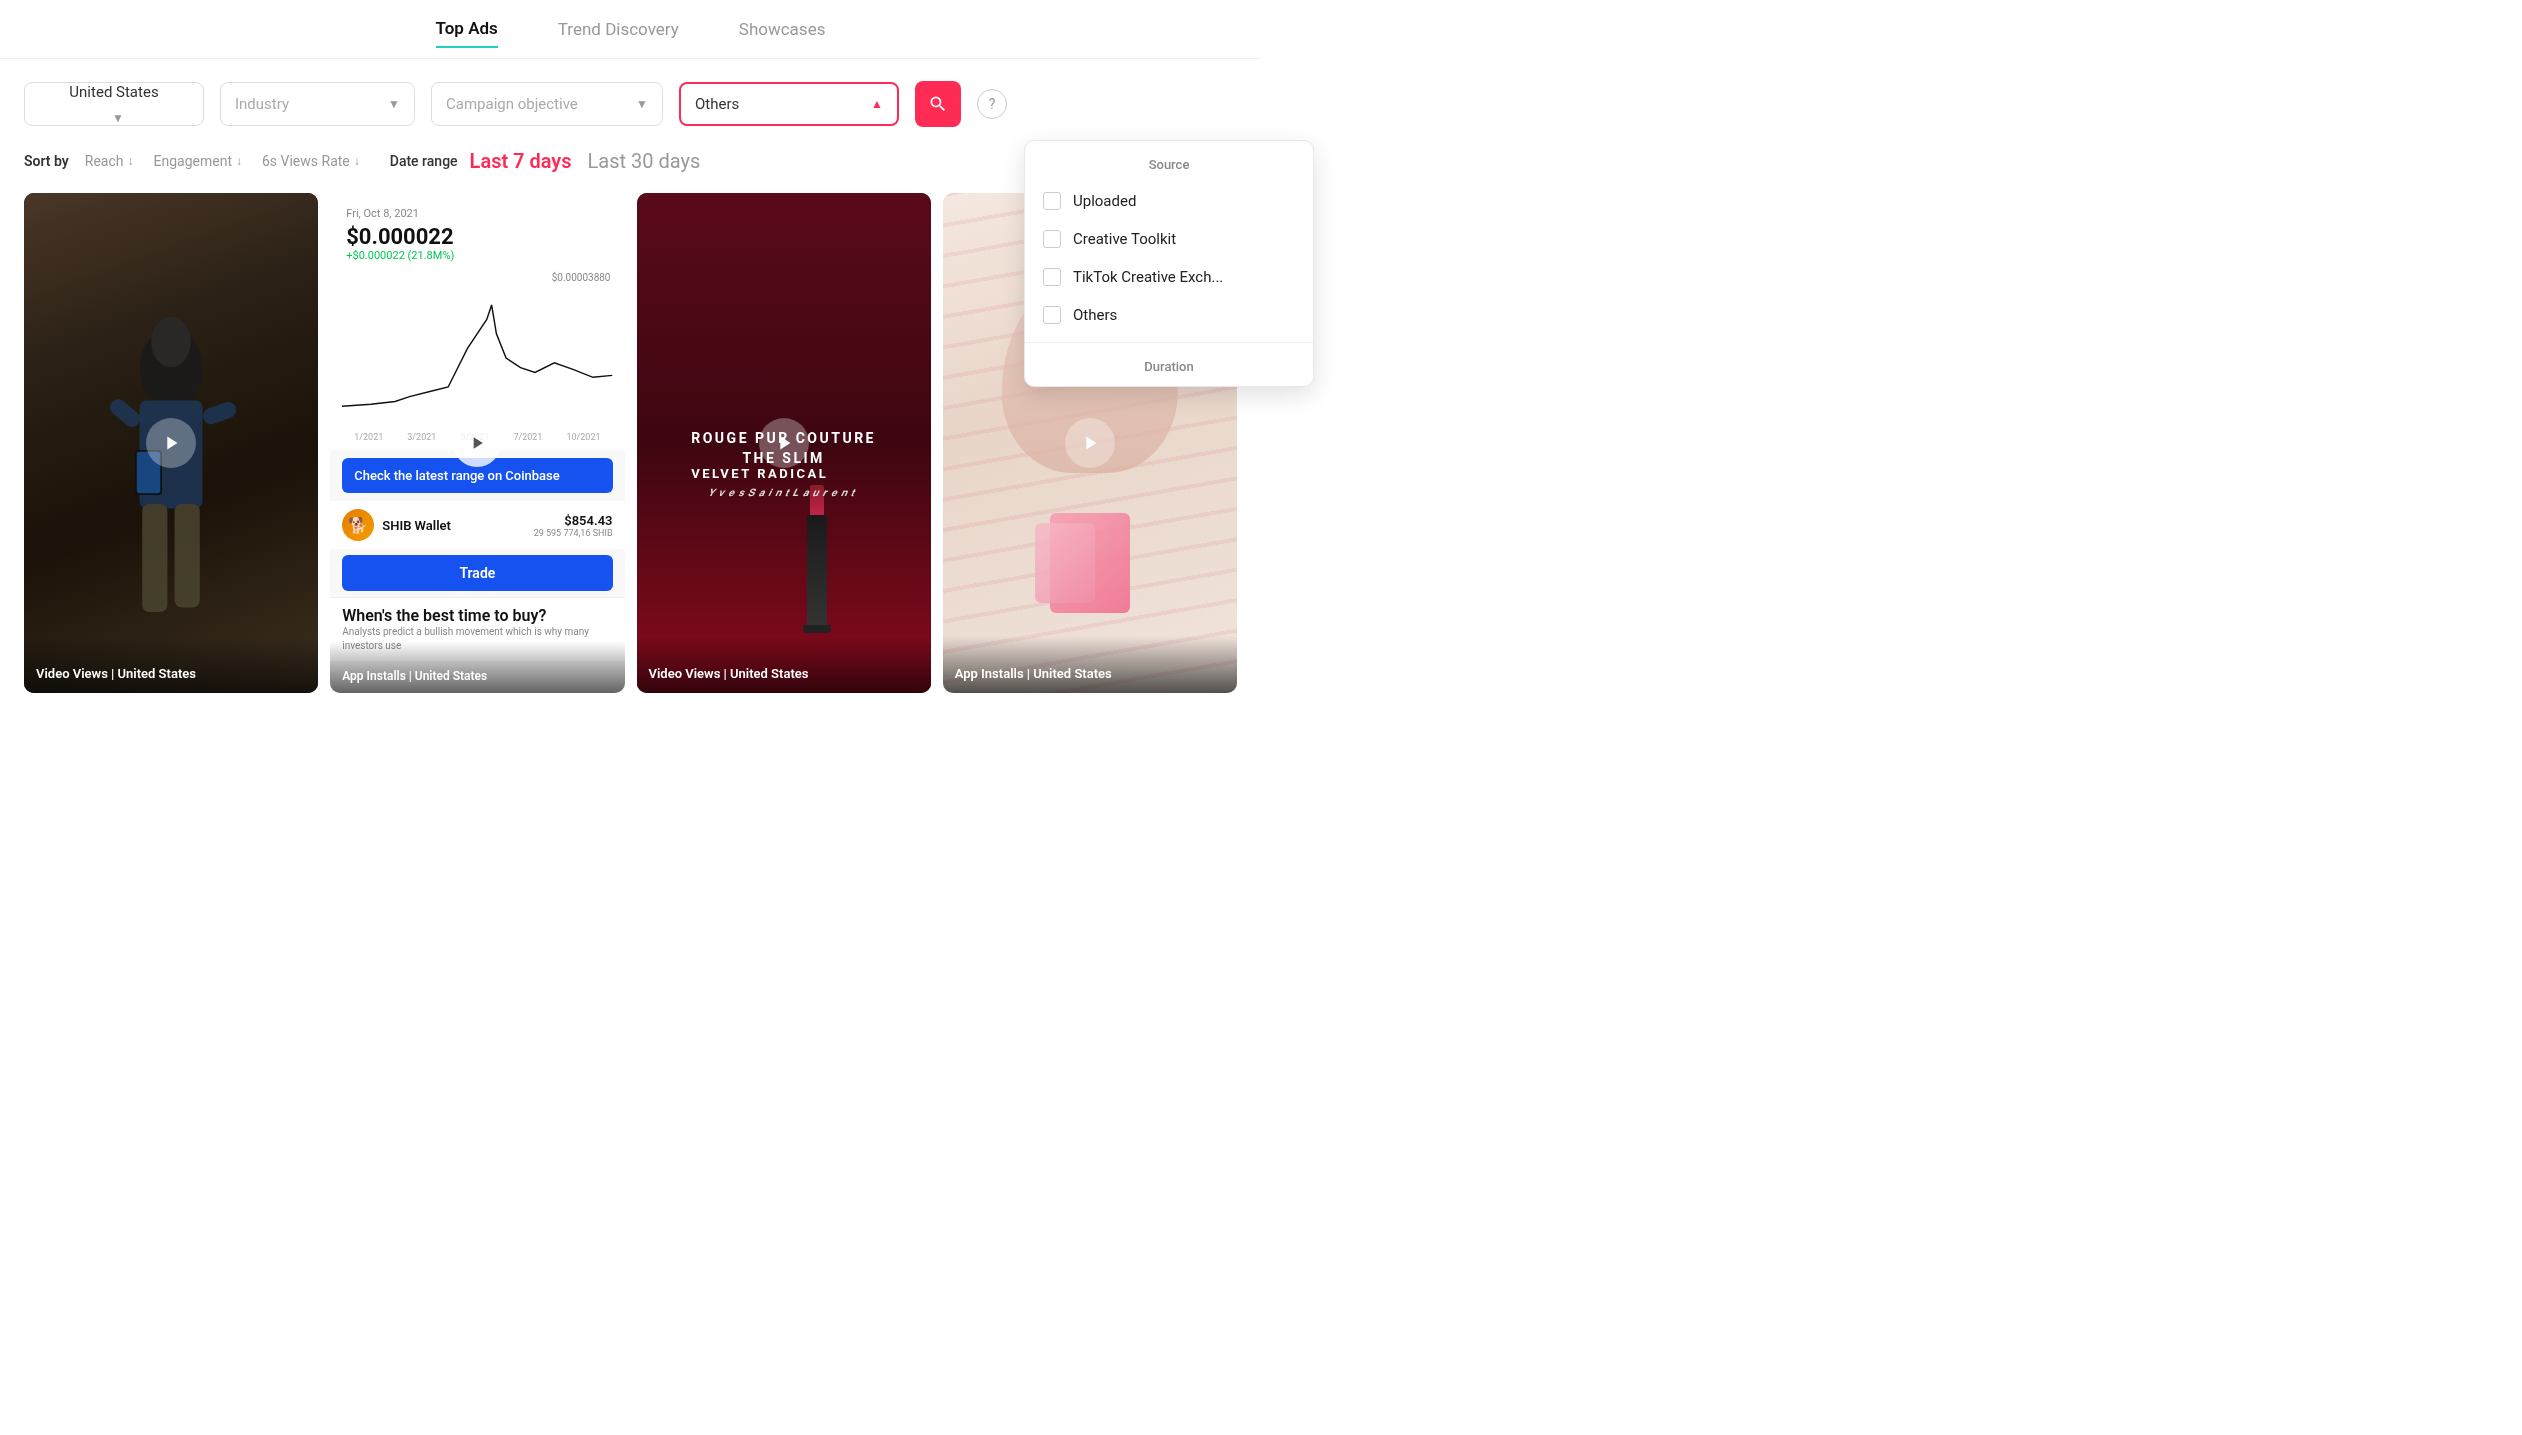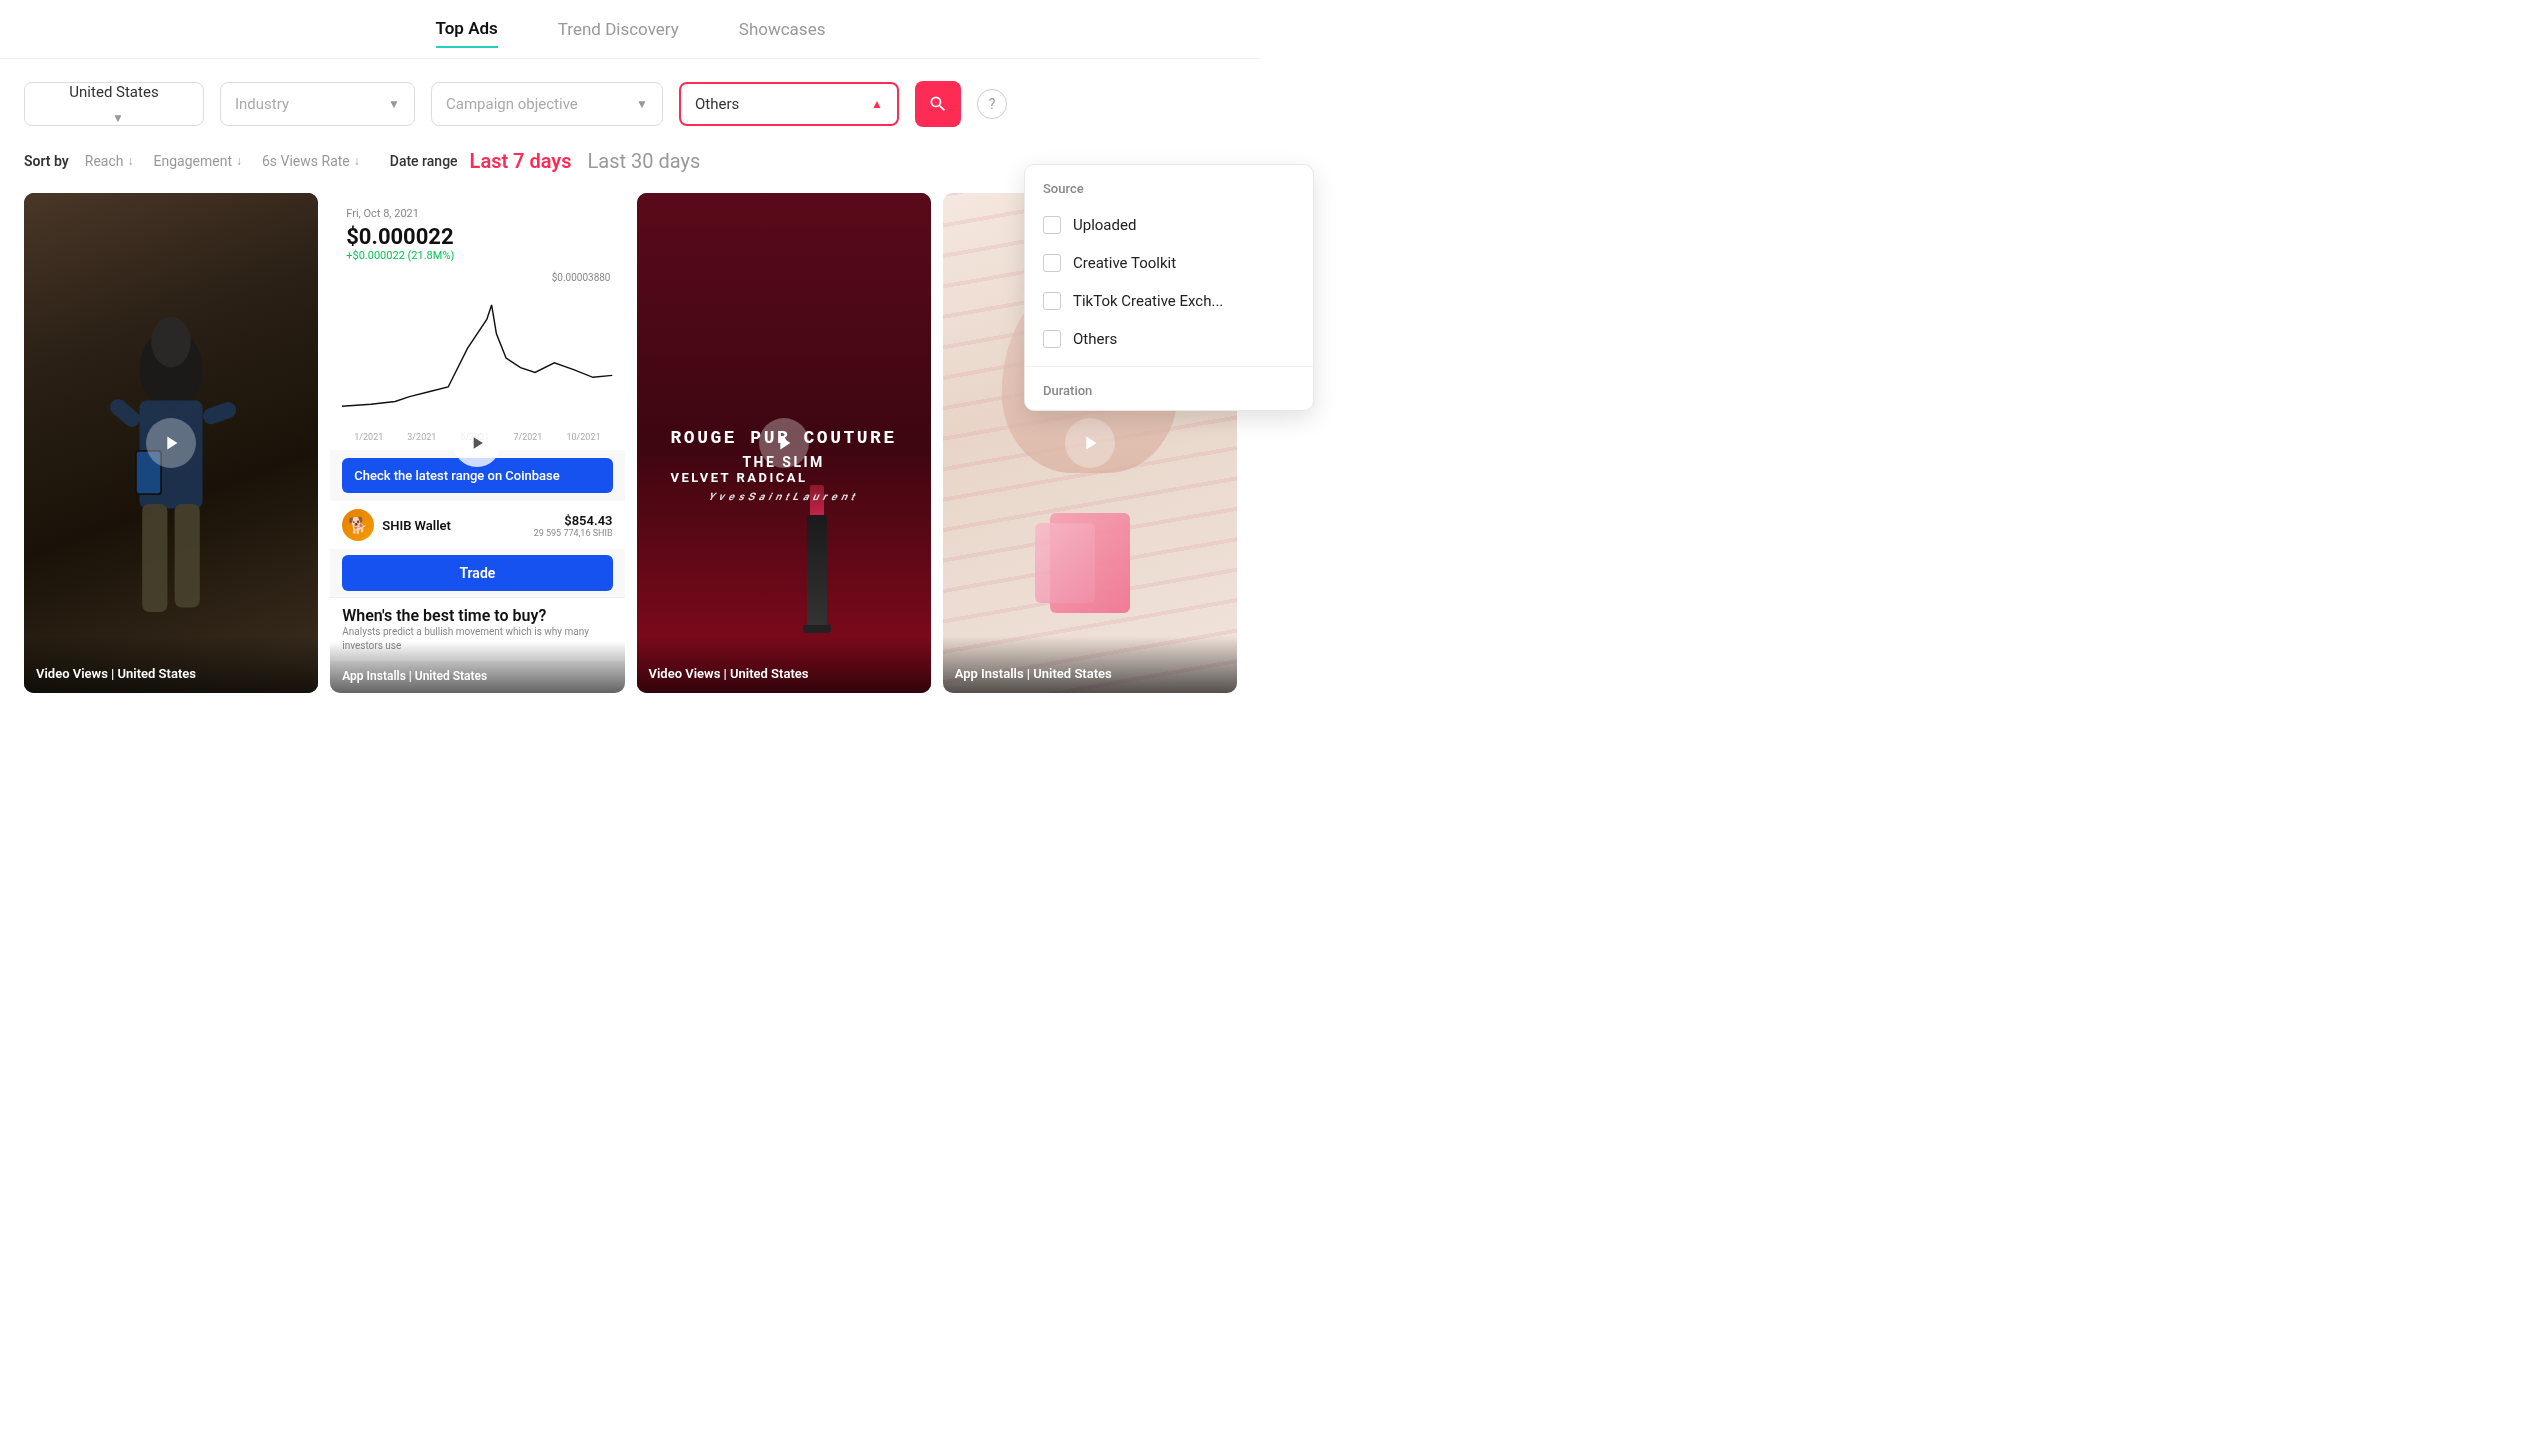--- a/index.html
+++ b/index.html
@@ -288,29 +288,30 @@
       background: linear-gradient(transparent, rgba(0,0,0,0.65));
       padding: 30px 12px 12px;
       color: #fff;
       font-size: 13px;
       font-weight: 600;
     }
 
     
     .dropdown-panel {
       position: absolute;
-      top: 164px;
+      top: 140px;
       left: 1024px;
       width: 290px;
       background: #fff;
       border: 1px solid #e8e8e8;
       border-radius: 10px;
       box-shadow: 0 8px 24px rgba(0,0,0,0.12);
       z-index: 100;
       padding: 16px 0 8px;
+      text-align: center;
     }
     .dropdown-section-title {
       font-size: 13px;
       color: #888;
       font-weight: 500;
       padding: 0 18px 10px;
     }
     .dropdown-item {
       display: flex;
       align-items: center;
@@ -485,21 +486,21 @@
       <svg viewBox="0 0 24 24">
           <path d="M8 5v14l11-7z"></path>
         </svg>
     </div>
     <div style="position:absolute;bottom:0;left:0;right:0;background:linear-gradient(transparent,rgba(0,0,0,0.6));padding:28px 12px 10px;color:#fff;font-size:12px;font-weight:600;">App Installs | United States</div>
   </div>
 
   <div class="card" style="position:relative;">
     <div class="card-3-bg">
       <div class="ysl-text" style="position:relative;z-index:2;margin-top:40px;">
-        <div style="font-size:18px;font-weight:700;letter-spacing:2.5px;line-height:1.7;color:#fff;font-family:Liberation Mono, monospace;">ROUGE PUR COUTURE</div>
+        <div style="font-size:14px;font-weight:700;letter-spacing:2.5px;line-height:1.7;color:#fff;">ROUGE PUR COUTURE</div>
         <div style="font-size:14px;font-weight:700;letter-spacing:2.5px;color:#fff;text-align:center;">THE SLIM</div>
         <div style="font-size:13px;font-weight:700;letter-spacing:2.5px;color:#fff;text-align:left;margin-bottom:6px;">VELVET RADICAL</div>
         <div style="font-size:10px;letter-spacing:4px;color:#ddd;text-align:center;font-style:italic;">𝒀𝒗𝒆𝒔𝑺𝒂𝒊𝒏𝒕𝑳𝒂𝒖𝒓𝒆𝒏𝒕</div>
       </div>
 
       <div style="position:absolute;bottom:60px;right:100px;display:flex;flex-direction:column;align-items:center;">
         <div style="width:14px;height:30px;background:linear-gradient(180deg,#8b1a2a,#c0234a);border-radius:2px 2px 0 0;"></div>
         <div style="width:20px;height:110px;background:linear-gradient(180deg,#1a1a1a,#333);border-radius:2px;"></div>
         <div style="width:28px;height:8px;background:#222;border-radius:0 0 4px 4px;"></div>
       </div>

